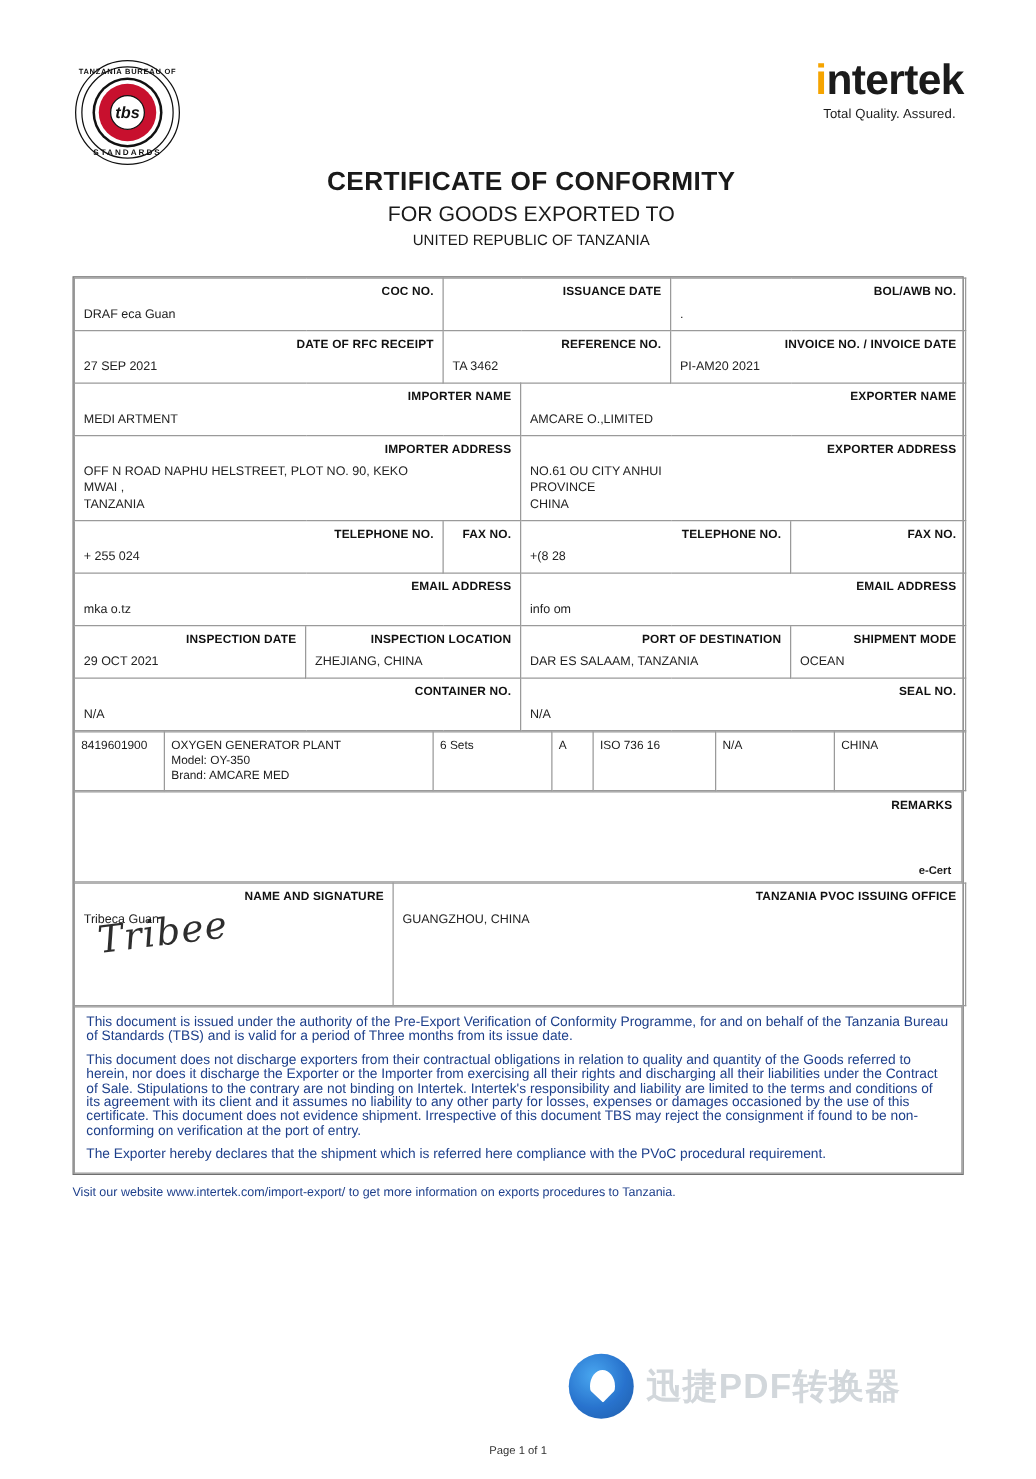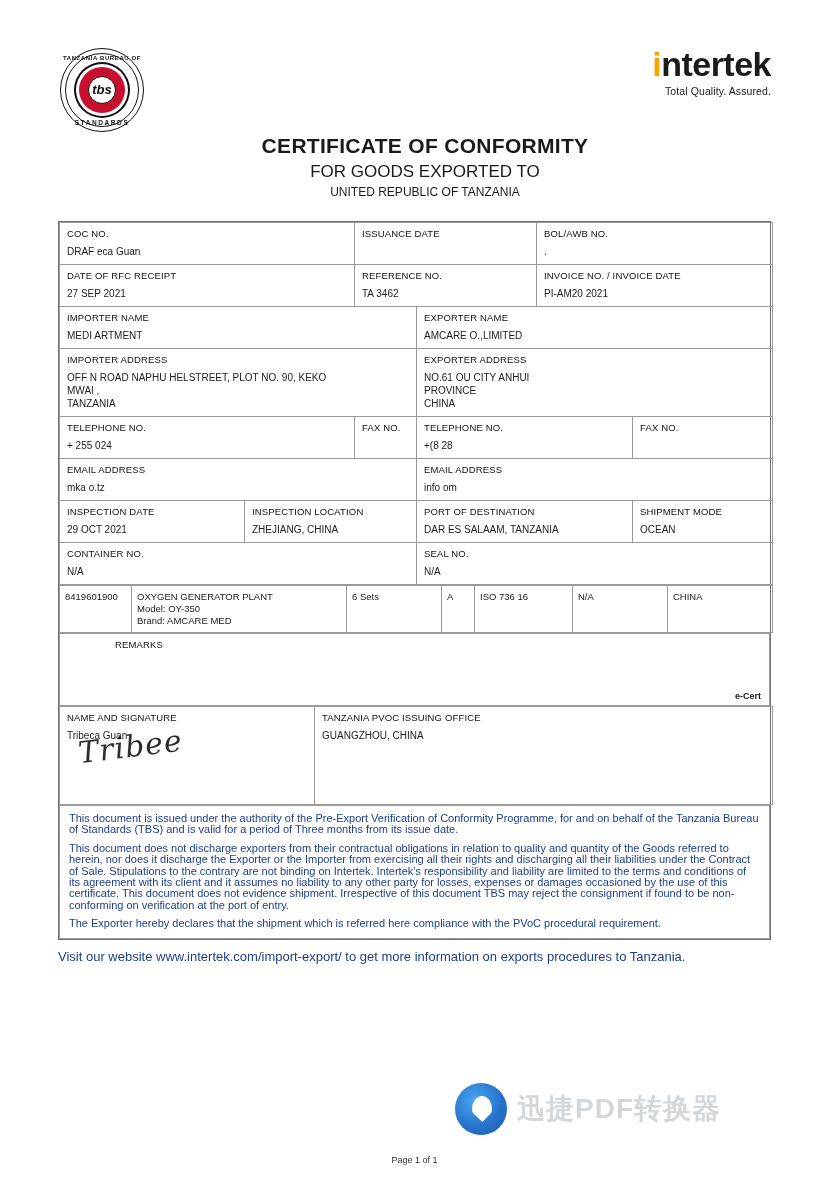--- a/index.html
+++ b/index.html
@@ -99,21 +99,21 @@
     font-size: 6.5px;
     letter-spacing: 1.6px;
     color: #111;
     font-weight: bold;
   }
 
   .intertek {
     position: absolute;
     right: 58px;
     top: 46px;
-    text-align: right;
+    text-align: center;
   }
   .intertek .brand {
     font-size: 34px;
     font-weight: bold;
     color: #f5a400;
     letter-spacing: -0.5px;
     line-height: 36px;
   }
   .intertek .brand .rest { color: #1b1b1b; }
   .intertek .tagline {
@@ -159,25 +159,26 @@
   .form td {
     border: 1px solid #9a9a9a;
     padding: 0;
     vertical-align: top;
   }
   .cell {
     padding: 5px 7px 6px 7px;
   }
   .lbl {
     font-size: 9.5px;
-    font-weight: normal;
+    font-weight: bold;
     letter-spacing: 0.15px;
     color: #111;
     text-transform: uppercase;
     white-space: nowrap;
+    text-align: right;
   }
   .val {
     font-size: 10px;
     color: #222;
     margin-top: 6px;
     min-height: 12px;
     line-height: 13px;
     white-space: pre-line;
   }
 
@@ -233,21 +234,21 @@
     padding: 7px 9px 8px 9px;
     font-size: 11px;
     line-height: 11.4px;
     color: #1d3f8b;
   }
   .legal p { margin: 0 0 7px 0; }
   .legal p:last-child { margin-bottom: 0; }
 
   .footer-note {
     margin: 9px 58px 0 58px;
-    font-size: 13px;
+    font-size: 10px;
     color: #1d3f8b;
   }
 
   .pagefoot {
     position: absolute;
     left: 0;
     right: 0;
     bottom: 18px;
     text-align: center;
     font-size: 9px;

